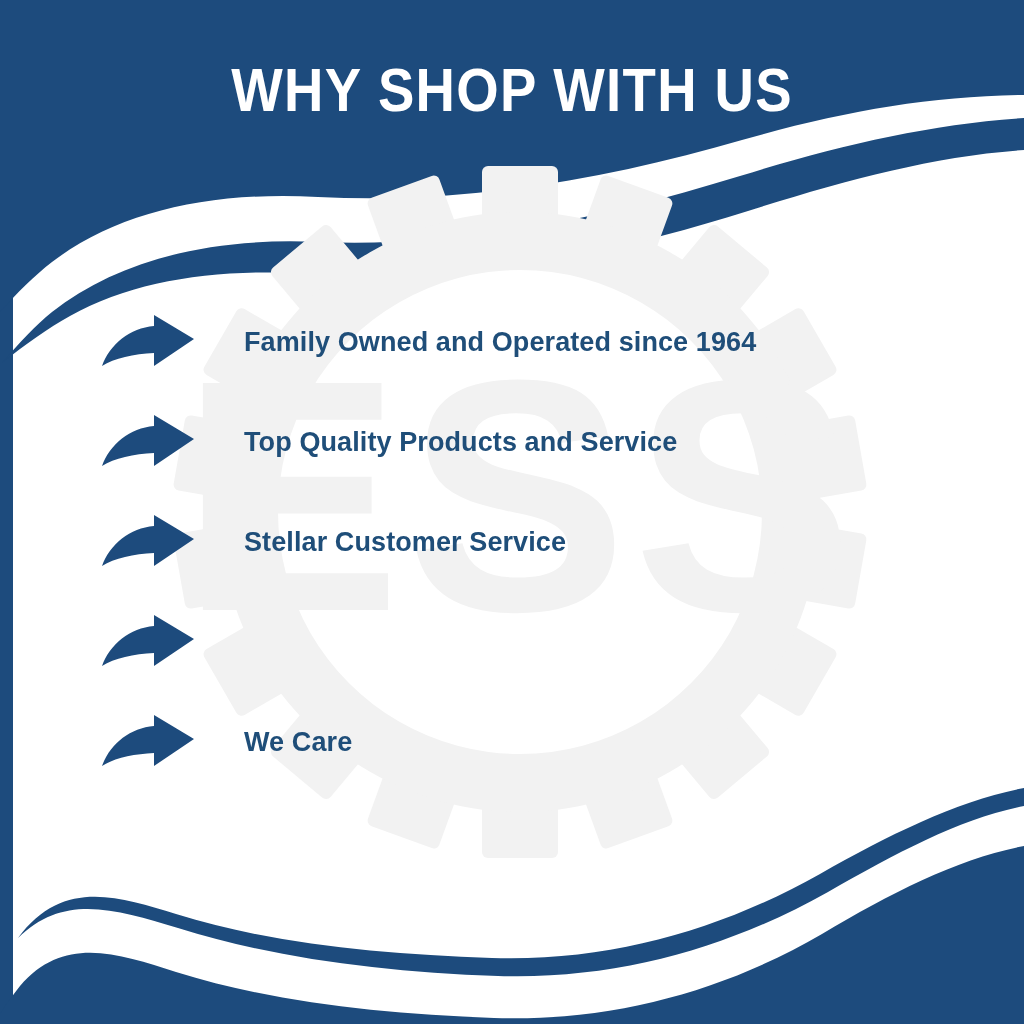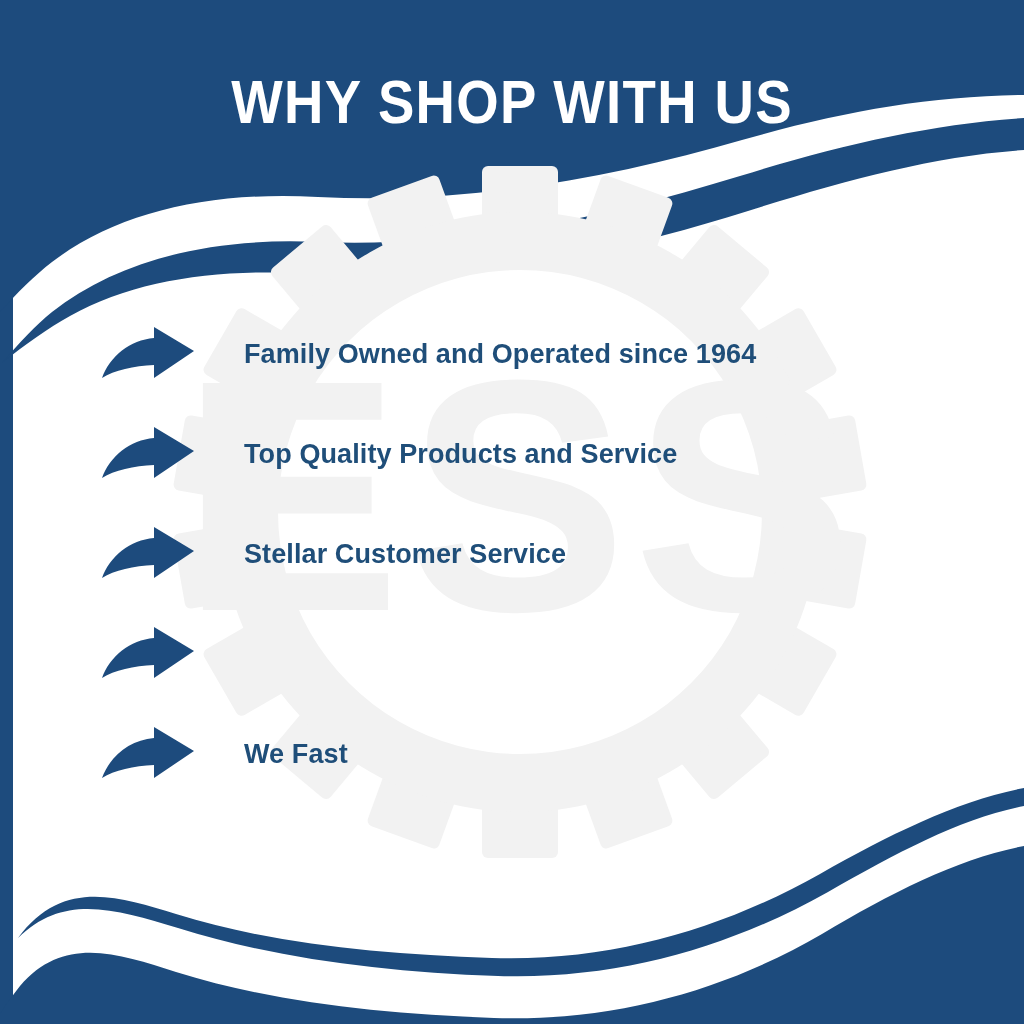--- a/index.html
+++ b/index.html
@@ -20,21 +20,21 @@
   .layer {
     position: absolute;
     left: 0;
     top: 0;
     width: 1024px;
     height: 1024px;
     pointer-events: none;
   }
   #bg-waves   { z-index: 1; }
   #watermark  { z-index: 2; }
-  #content    { z-index: 3; position: absolute; left:0; top:12px; width:1024px; height:756px; }
+  #content    { z-index: 3; position: absolute; left:0; top:0; width:1024px; height:756px; }
 
   
   .title {
     position: absolute;
     left: 0;
     top: 12px;
     width: 1024px;
     text-align: center;
     color: #ffffff;
     font-size: 62px;
@@ -239,18 +239,18 @@
       </div>
 
       <div class="list-item">
         <span class="arrow-icon">
           <svg viewBox="0 0 96 56">
             <path fill="#1d4b7d" d="M2,52
               C 10,30 30,14 54,12 L54,1 L94,25 L54,52 L54,39
               C 34,40 14,44 2,52 Z"></path>
           </svg>
         </span>
-        <span class="item-label">We Fast</span>
+        <span class="item-label">We Care</span>
       </div>
 
     </div>
   </div>
 </div>
 
 </body></html>

